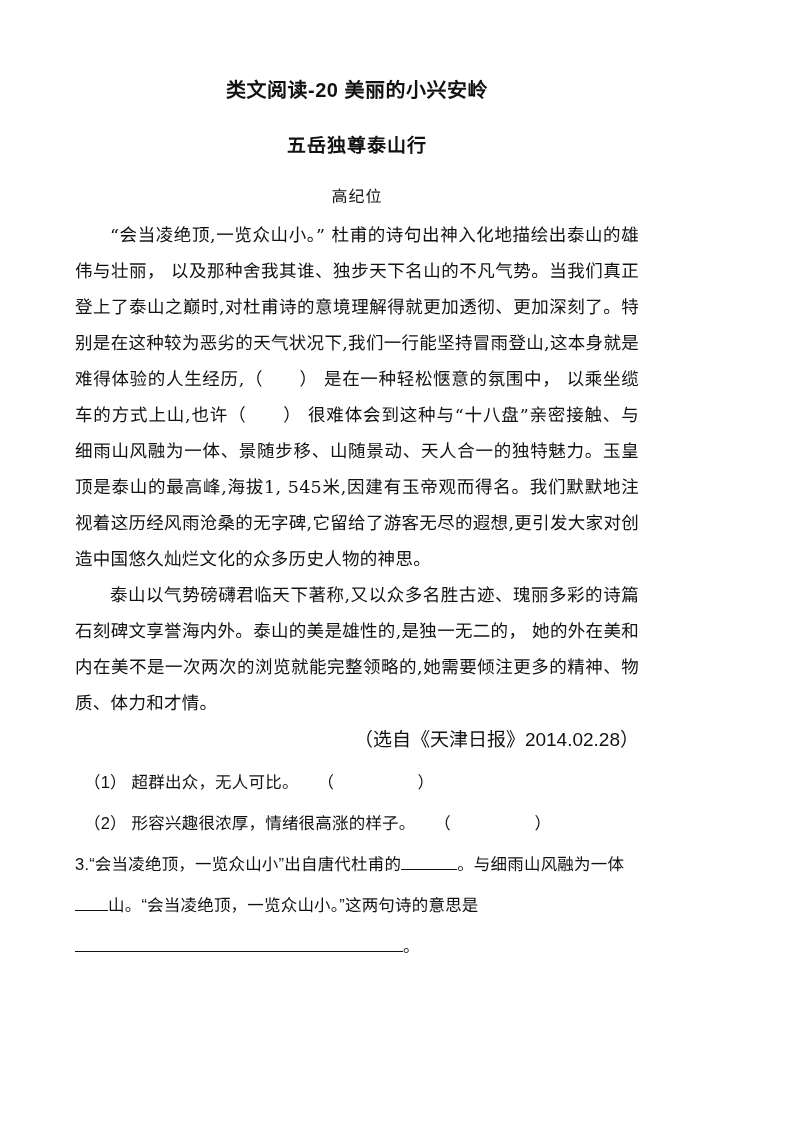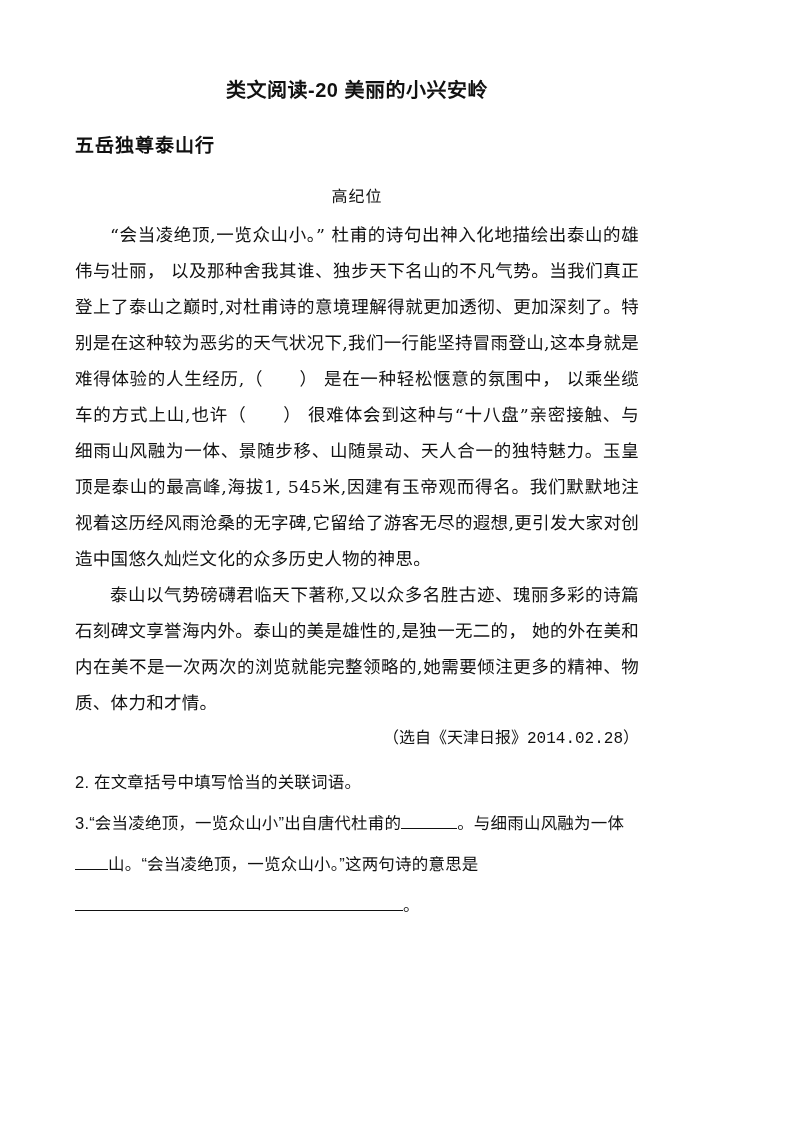--- a/index.html
+++ b/index.html
@@ -25,21 +25,21 @@
   .doc-title {
     margin: 0 0 27px 0;
     text-align: center;
     font-size: 20px;
     font-weight: bold;
     font-family: "Liberation Sans", sans-serif;
     letter-spacing: 0.5px;
   }
   .article-title {
     margin: 15px 0 26px 0;
-    text-align: left;
+    text-align: center;
     font-size: 19px;
     font-weight: bold;
     letter-spacing: 1px;
   }
   .article-author {
     margin: 8px 0 10px 0;
     text-align: center;
     font-size: 16px;
     font-weight: normal;
     letter-spacing: 1px;
@@ -50,22 +50,22 @@
     text-indent: 2em;
     text-align: justify;
     font-family: "DejaVu Serif", serif;
     font-size: 17.5px;
     line-height: 36px;
     letter-spacing: 0.3px;
   }
   .article-source {
     margin: 0 0 4px 0;
     text-align: right;
-    font-family: Liberation Mono, monospace;
-    font-size: 16px;
+    font-family: Liberation Sans, sans-serif;
+    font-size: 19px;
     line-height: 37px;
   }
   
   .questions p {
     margin: 0;
     font-size: 16.5px;
     line-height: 41px;
     letter-spacing: 0.2px;
   }
   .questions .sub-item {
@@ -99,26 +99,33 @@
 
   <div class="article">
     <p>“会当凌绝顶,一览众山小。” 杜甫的诗句出神入化地描绘出泰山的雄伟与壮丽， 以及那种舍我其谁、独步天下名山的不凡气势。当我们真正登上了泰山之巅时,对杜甫诗的意境理解得就更加透彻、更加深刻了。特别是在这种较为恶劣的天气状况下,我们一行能坚持冒雨登山,这本身就是难得体验的人生经历,（　　） 是在一种轻松惬意的氛围中， 以乘坐缆车的方式上山,也许（　　） 很难体会到这种与“十八盘”亲密接触、与细雨山风融为一体、景随步移、山随景动、天人合一的独特魅力。玉皇顶是泰山的最高峰,海拔1, 545米,因建有玉帝观而得名。我们默默地注视着这历经风雨沧桑的无字碑,它留给了游客无尽的遐想,更引发大家对创造中国悠久灿烂文化的众多历史人物的神思。</p>
     <p>泰山以气势磅礴君临天下著称,又以众多名胜古迹、瑰丽多彩的诗篇石刻碑文享誉海内外。泰山的美是雄性的,是独一无二的， 她的外在美和内在美不是一次两次的浏览就能完整领略的,她需要倾注更多的精神、物质、体力和才情。</p>
     <div class="article-source">（选自《天津日报》2014.02.28）</div>
   </div>
 
   <div class="questions">
 
 
+    <p class="sub-item">
+      <span>（1）</span>
+      <span>超群出众，无人可比。</span>
+      <span class="paren-blank">（　　　　　）</span>
+    </p>
+
+    <p class="sub-item">
+      <span>（2）</span>
+      <span>形容兴趣很浓厚，情绪很高涨的样子。</span>
+      <span class="paren-blank">（　　　　　）</span>
+    </p>
 
 
-
-    <p>
-      <span>2. 在文章括号中填写恰当的关联词语。</span>
-    </p>
 
     <p>
       <span>3.“会当凌绝顶，一览众山小”出自唐代杜甫的</span><span class="blank blank-work"></span><span>。与细雨山风融为一体</span><span class="blank blank-mount"></span><span>山。“会当凌绝顶，一览众山小。”这两句诗的意思是</span><span class="blank blank-mean"></span><span>。</span>
     </p>
 
     <p>
       
     </p>
 
   </div>

